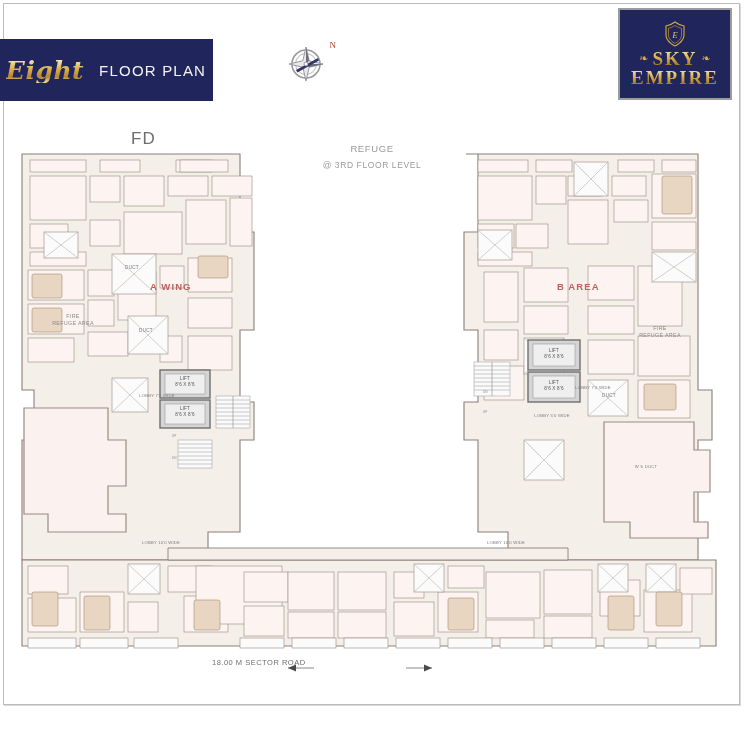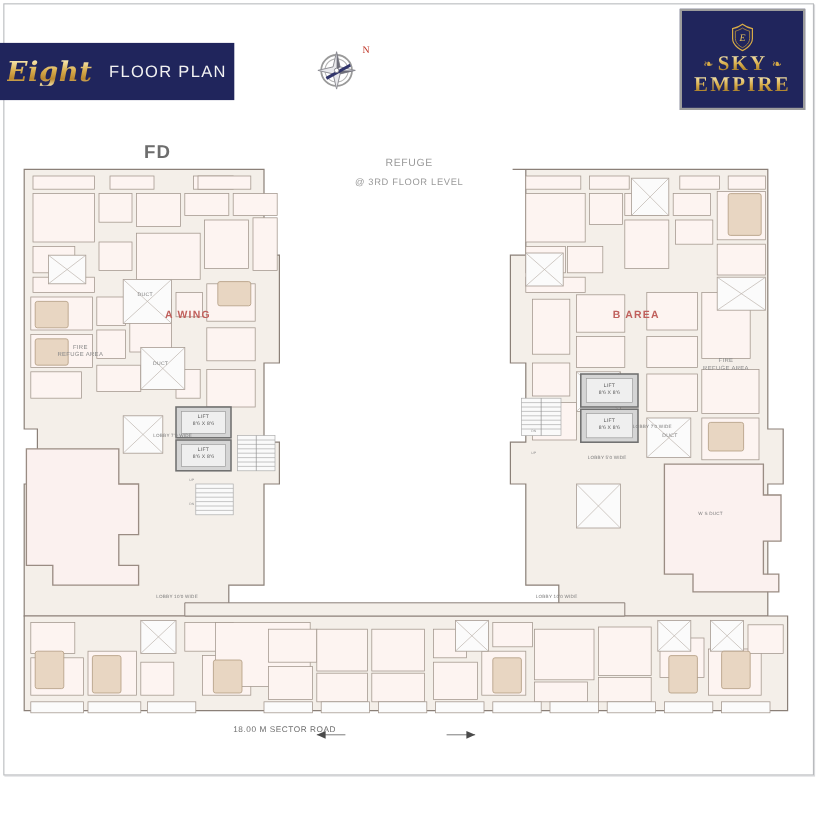--- a/index.html
+++ b/index.html
@@ -5,21 +5,21 @@
 <style>
   html,body{margin:0;padding:0;background:#ffffff;}
   body{width:745px;height:746px;position:relative;overflow:hidden;
        font-family:"Liberation Sans",sans-serif;color:#3a3a3a;}
 
   
   #page-frame{position:absolute;left:3px;top:3px;width:735px;height:700px;
        border:1px solid #b9bbbe;box-shadow:1px 1px 0 #d9dadc;background:#fff;}
 
   
-  #title-banner{position:absolute;left:0px;top:40px;width:212px;height:50px;
+  #title-banner{position:absolute;left:0px;top:40px;width:212px;height:60px;
        background:#20255c;display:flex;align-items:center;justify-content:center;
        box-shadow:0 0 0 1px #20255c;}
   #title-eight{font-family:"DejaVu Serif",serif;font-style:italic;font-weight:700;
        font-size:25px;letter-spacing:.5px;
        background:linear-gradient(180deg,#fdf3c4 0%,#d9ae4e 45%,#b8862e 75%,#f3e0a4 100%);
        -webkit-background-clip:text;background-clip:text;color:transparent;
        padding-right:4px;line-height:1;}
   #title-floorplan{font-size:15px;color:#f2f2f2;letter-spacing:1.2px;font-weight:400;margin-left:11px;}
 
   
@@ -43,21 +43,21 @@
 
   
   #plan{position:absolute;left:8px;top:140px;width:722px;height:540px;}
   #plan svg{display:block;}
 
   
   .plan-lbl{position:absolute;font-family:"Liberation Sans",sans-serif;
        color:#8d8d8d;text-align:center;line-height:1.25;white-space:nowrap;}
   #garden-label{left:302px;top:143px;width:140px;font-size:9.5px;color:#9a9a9a;letter-spacing:.6px;}
   #garden-label .g2{font-size:8.5px;display:block;margin-top:5px;}
-  #fd-label{left:131px;top:128px;font-size:17px;color:#6d6d6d;letter-spacing:1px;font-weight:bold;}
+  #fd-label{left:131px;top:128px;font-size:17px;color:#6d6d6d;letter-spacing:1px;}
   #awing-label{left:150px;top:281px;font-size:9.5px;color:#c0605c;letter-spacing:1.1px;font-weight:600;}
   #bwing-label{left:557px;top:281px;font-size:9.5px;color:#c0605c;letter-spacing:1.1px;font-weight:600;}
   .refuge-label{font-size:5.4px;color:#8a8a8a;letter-spacing:.3px;}
   #refuge-a{left:38px;top:313px;width:70px;}
   #refuge-b{left:625px;top:325px;width:70px;}
   .lift-label{font-size:4.6px;color:#555;letter-spacing:.2px;}
   .duct-label{font-size:4.6px;color:#7b7b7b;letter-spacing:.3px;}
   .lobby-label{font-size:4.2px;color:#7b7b7b;letter-spacing:.2px;}
   .tiny-lbl{font-size:3.1px;color:#909090;line-height:1.3;}
 

